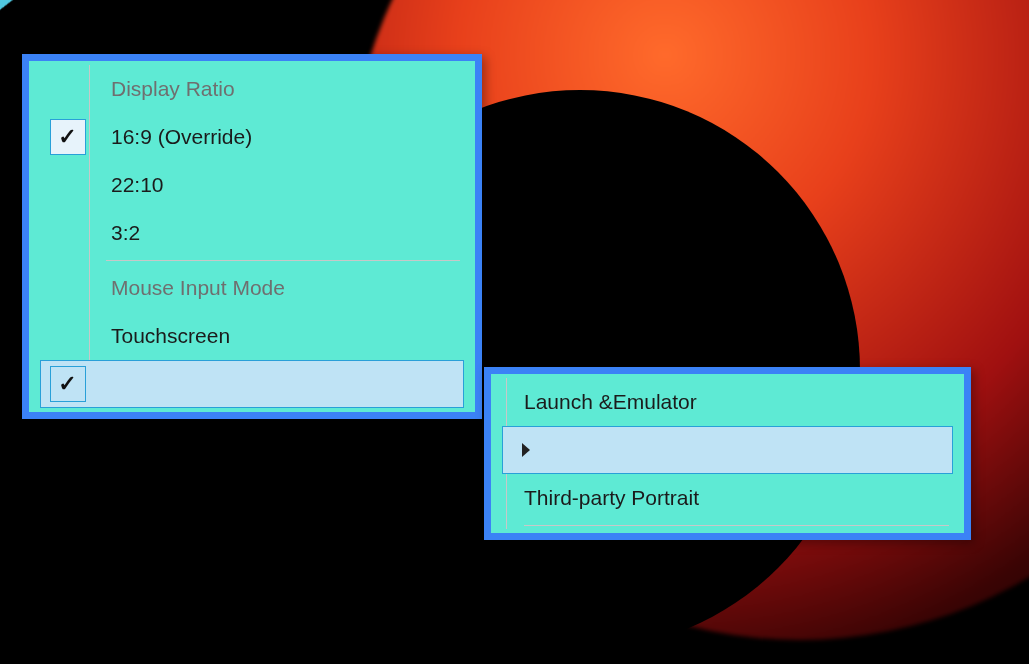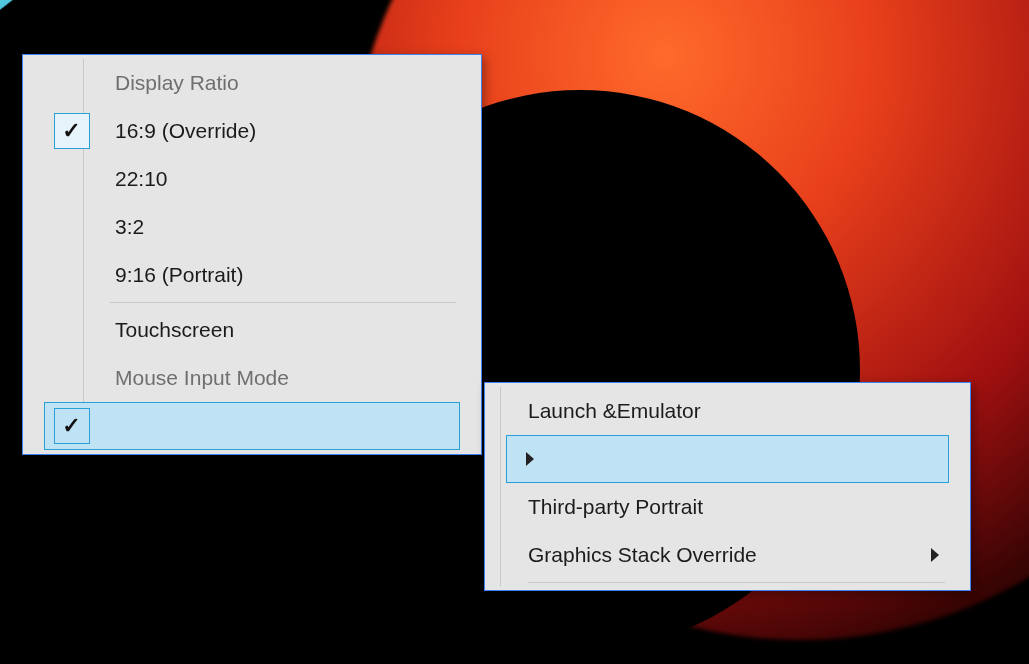--- a/index.html
+++ b/index.html
@@ -38,25 +38,25 @@
     border-radius: 50%;
     border: 44px solid #4fc8e0;
     border-color: transparent #4fc8e0 transparent transparent;
     transform: rotate(20deg);
     filter: blur(0.5px);
   }
 
   
   .ctxmenu {
     position: absolute;
-    background: #e5e5e5;
-    border: 1px solid #3b82f6;
+    background: #5eead4;
+    border: 7px solid #3b82f6;
     box-shadow: 3px 3px 10px rgba(0,0,0,0.35);
     font-size: 21px;
-    padding: 4px 21px;
+    padding: 4px 11px;
   }
   .ctxmenu .row {
     display: flex;
     align-items: center;
     height: 48px;
     position: relative;
   }
   .ctxmenu .gutter {
     width: 55px;
     flex: 0 0 55px;
@@ -154,69 +154,58 @@
   <div class="row">
     <div class="gutter"></div>
     <div class="label">22:10</div>
   </div>
 
   <div class="row">
     <div class="gutter"></div>
     <div class="label">3:2</div>
   </div>
 
-  <div class="row">
-    <div class="gutter"></div>
-    <div class="label">9:16 (Portrait)</div>
-  </div>
 
   <div class="sep"></div>
 
   <div class="row">
     <div class="gutter"></div>
+    <div class="label header">Mouse Input Mode</div>
+  </div>
+
+  <div class="row">
+    <div class="gutter"></div>
     <div class="label">Touchscreen</div>
-  </div>
-
-  <div class="row">
-    <div class="gutter"></div>
-    <div class="label header">Mouse Input Mode</div>
   </div>
 
   <div class="row highlight">
     <div class="gutter">
       <div class="checkbox">
         <span class="check-glyph">✓</span>
       </div>
     </div>
   </div>
 </div>
 
-<div class="ctxmenu secondary" style="left:484px; top:382px; width:487px;">
+<div class="ctxmenu secondary" style="left:484px; top:367px; width:487px;">
   <div class="vline" style="top:4px; bottom:4px;"></div>
 
   <div class="row">
     <div class="gutter"></div>
     <div class="label">Launch &amp;Emulator</div>
   </div>
 
   <div class="row highlight">
     <div class="gutter"></div>
     <div class="arrow">
         <div class="tri"></div>
       </div>
   </div>
 
   <div class="row">
     <div class="gutter"></div>
     <div class="label">Third-party Portrait</div>
   </div>
 
-  <div class="row">
-    <div class="gutter"></div>
-    <div class="label">Graphics Stack Override</div>
-    <div class="arrow">
-        <div class="tri"></div>
-      </div>
-  </div>
 
   <div class="sep"></div>
 
 </div>
 
 </body></html>

